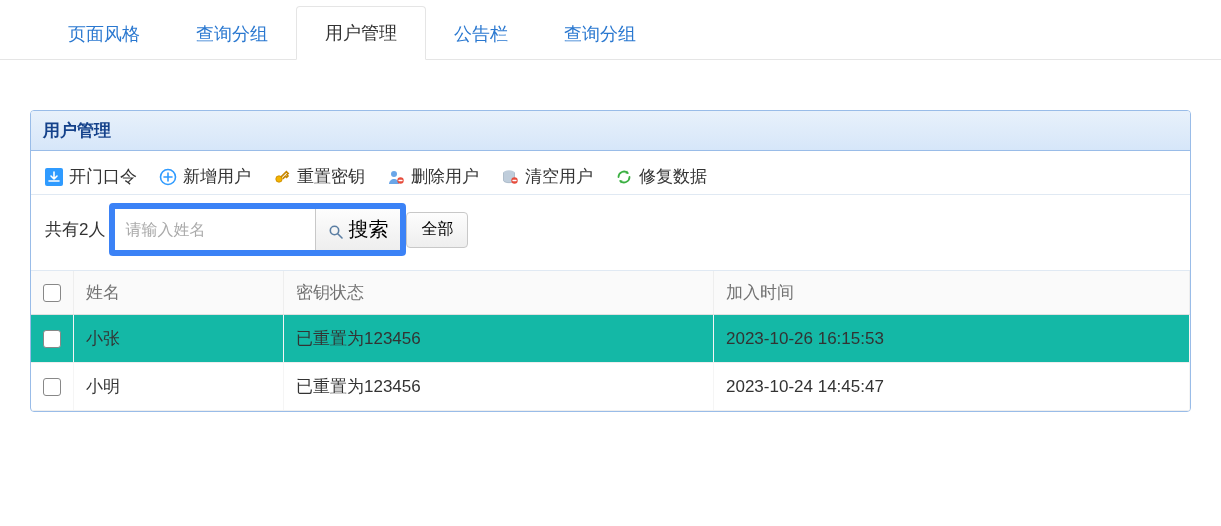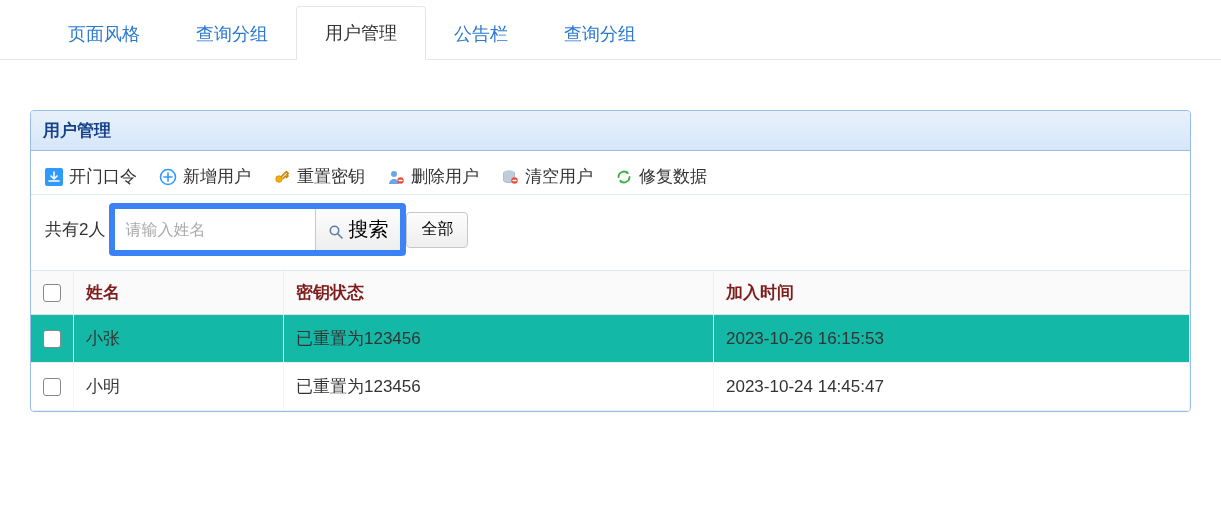--- a/index.html
+++ b/index.html
@@ -107,22 +107,22 @@
       padding: 0 14px;
       height: 36px;
       cursor: pointer;
       font-size: 16px;
       font-family: inherit;
     }
     
     table.data { width: 100%; border-collapse: collapse; font-size: 17px; }
     table.data th {
       text-align: left;
-      font-weight: bold;
-      color: #7f1d1d;
+      font-weight: normal;
+      color: #737373;
       padding: 10px 12px;
       background: #fafafa;
       border-bottom: 1px solid #e0e0e0;
       border-right: 1px solid #eee;
     }
     table.data td {
       padding: 12px 12px;
       border-bottom: 1px solid #eee;
       border-right: 1px solid #f5f5f5;
     }

